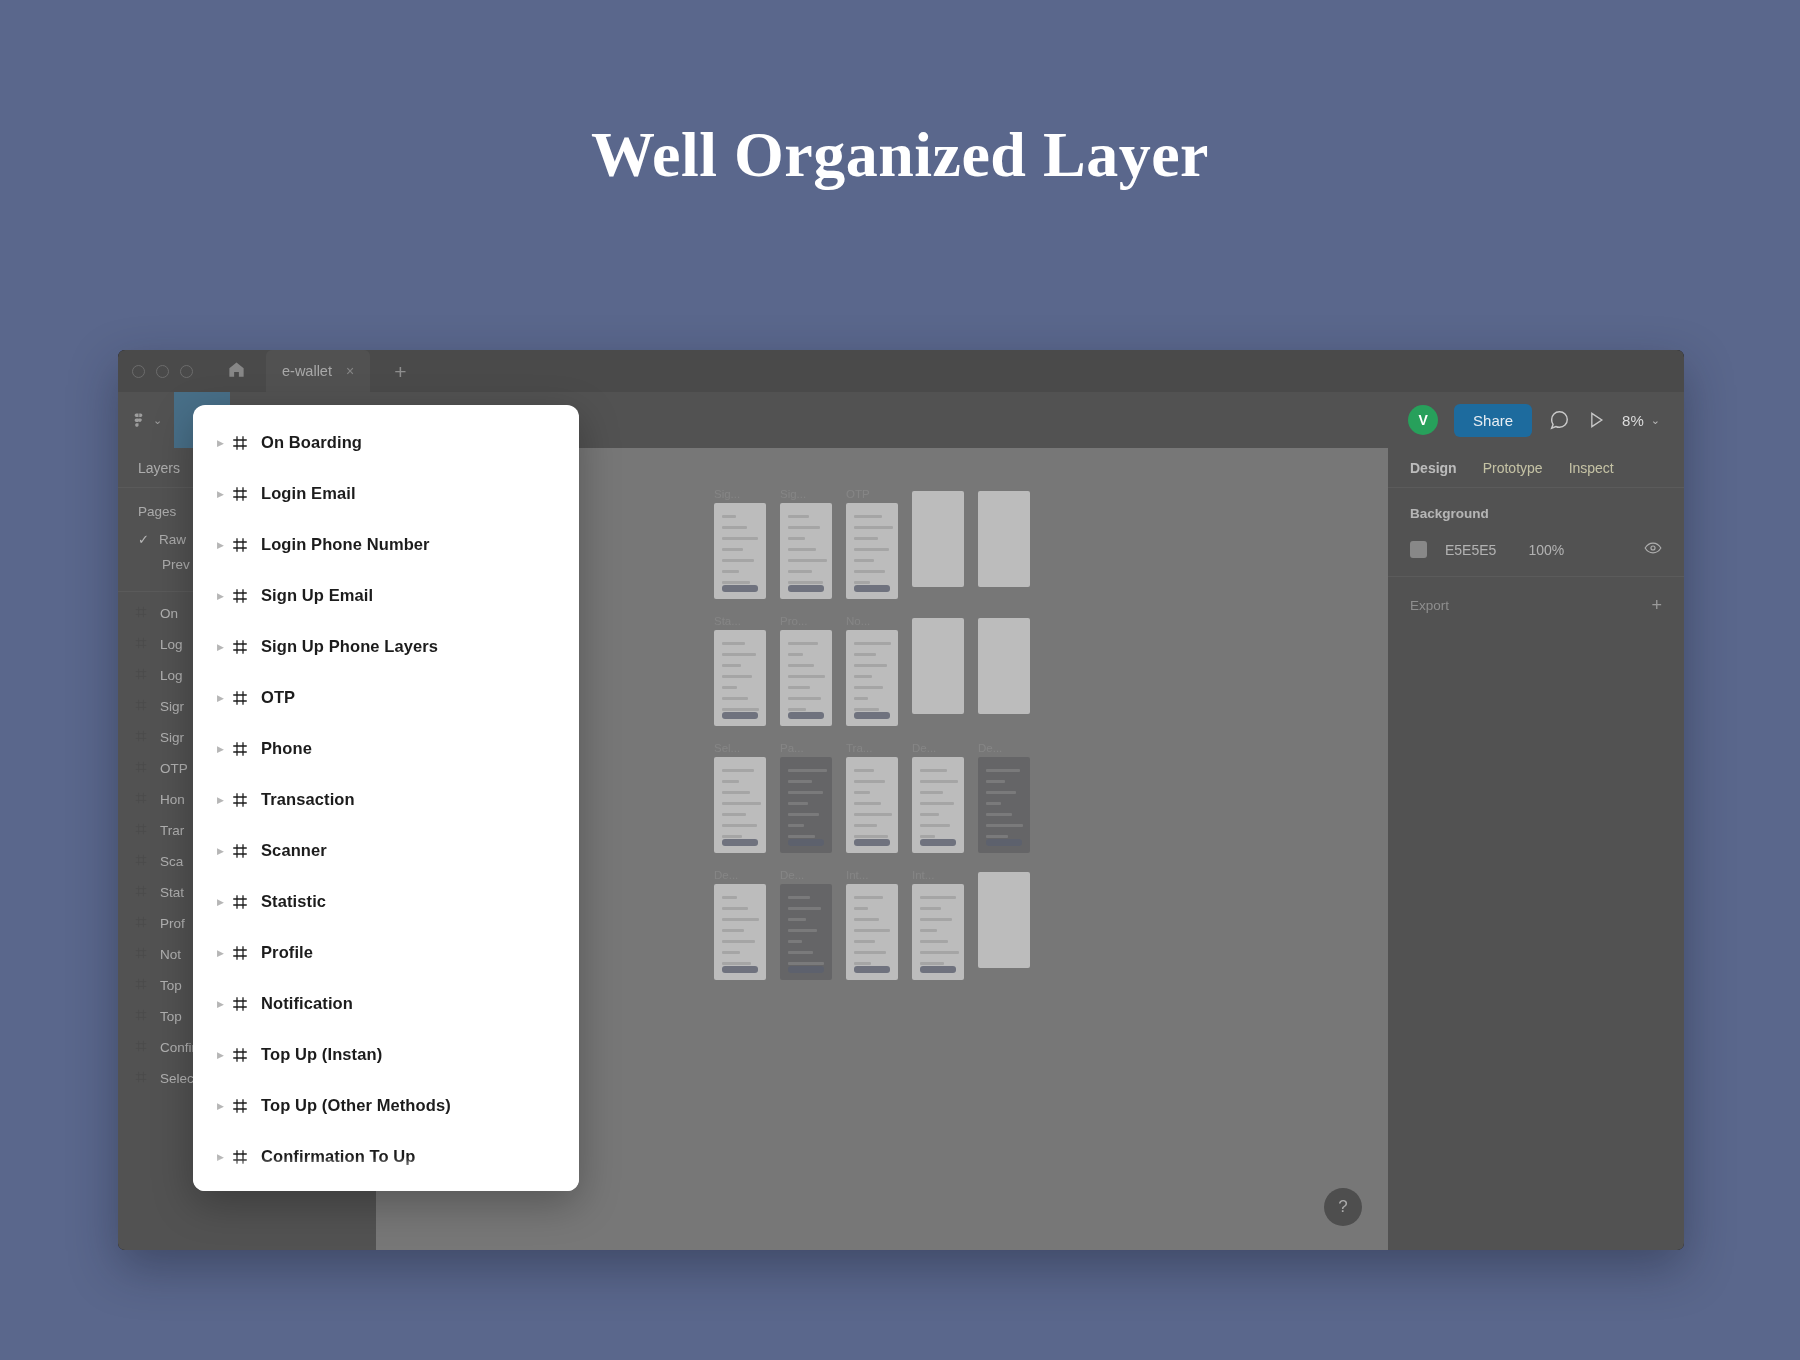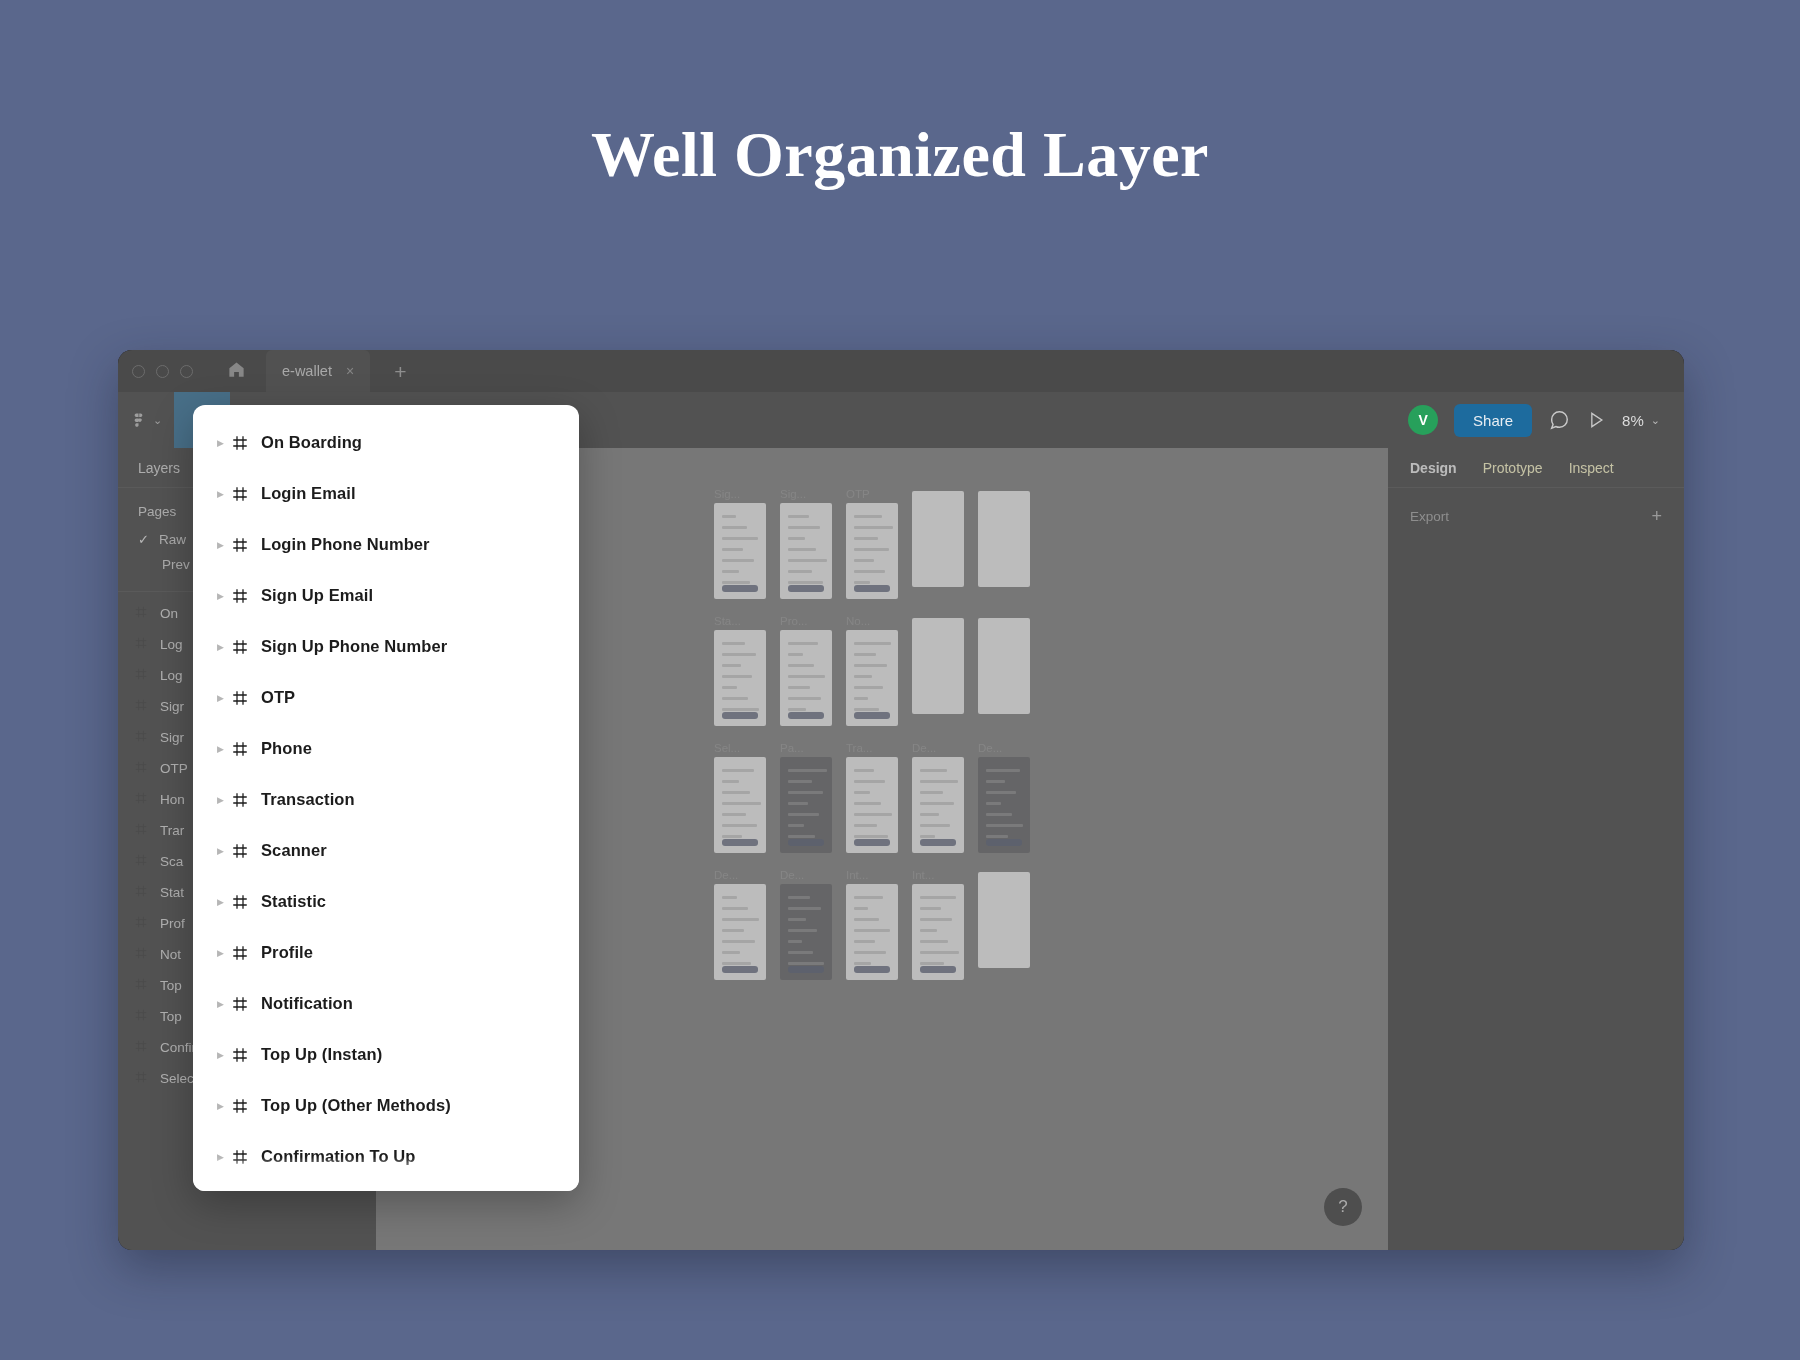--- a/index.html
+++ b/index.html
@@ -31,21 +31,21 @@
   }
 
   
   .window {
     position: absolute;
     left: 118px;
     top: 350px;
     width: 1566px;
     height: 900px;
     background: #1e1e1e;
-    border-radius: 14px;
+    border-radius: 7px;
     overflow: hidden;
     box-shadow: 0 18px 48px rgba(20,26,44,.38);
   }
 
   
   .browser-bar {
     height: 42px;
     background: #1c1c1c;
     display: flex;
     align-items: center;
@@ -621,20 +621,34 @@
         </div>
       <div class="help-btn">?</div>
     </div>
 
     <div class="right-panel">
       <div class="rp-tabs">
         <span class="rp-tab active">Design</span>
         <span class="rp-tab">Prototype</span>
         <span class="rp-tab">Inspect</span>
       </div>
+      <div class="rp-section">
+        <div class="rp-title">Background</div>
+        <div class="bg-row">
+          <span class="swatch"></span>
+          <span>E5E5E5</span>
+          <span class="bg-opacity">100%</span>
+          <span class="eye">
+            <svg width="18" height="18" viewBox="0 0 24 24" fill="none" stroke="#d6d6d6" stroke-width="1.5">
+                <path d="M1.5 12S5.5 5.5 12 5.5 22.5 12 22.5 12 18.5 18.5 12 18.5 1.5 12 1.5 12z"></path>
+                <circle cx="12" cy="12" r="2.7"></circle>
+              </svg>
+          </span>
+        </div>
+      </div>
       <div class="rp-export">
         <span>Export</span>
         <span class="plus">+</span>
       </div>
     </div>
   </div>
 
   <div class="scrim"></div>
 </div>
 
@@ -676,21 +690,21 @@
         </span>
         <span class="p-label">Sign Up Email</span>
       </div>
       <div class="popup-row">
         <span class="caret">▶</span>
         <span class="p-hash">
           <svg width="18" height="18" viewBox="0 0 24 24" fill="none" stroke="#1c1c1c" stroke-width="1.7">
             <path d="M8 3v18M16 3v18M3 8h18M3 16h18"></path>
           </svg>
         </span>
-        <span class="p-label">Sign Up Phone Number</span>
+        <span class="p-label">Sign Up Phone Layers</span>
       </div>
       <div class="popup-row">
         <span class="caret">▶</span>
         <span class="p-hash">
           <svg width="18" height="18" viewBox="0 0 24 24" fill="none" stroke="#1c1c1c" stroke-width="1.7">
             <path d="M8 3v18M16 3v18M3 8h18M3 16h18"></path>
           </svg>
         </span>
         <span class="p-label">OTP</span>
       </div>

